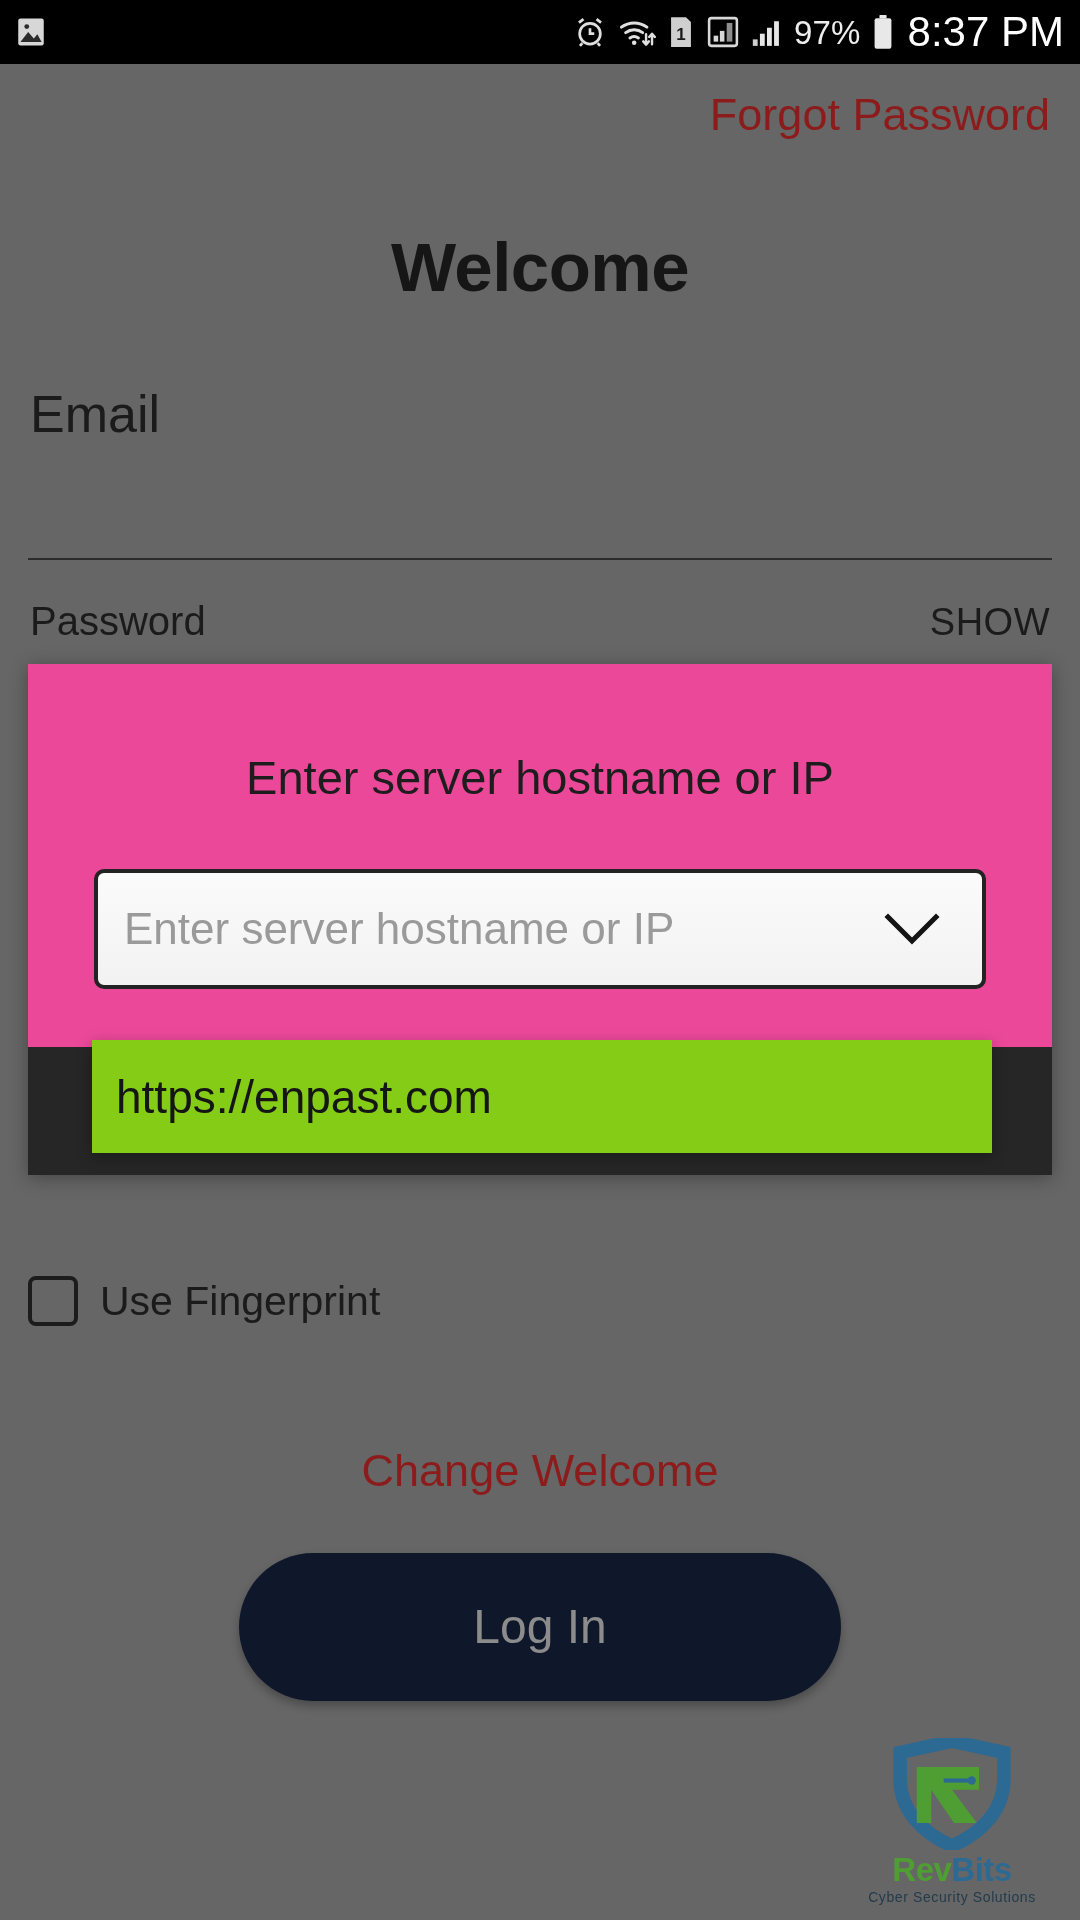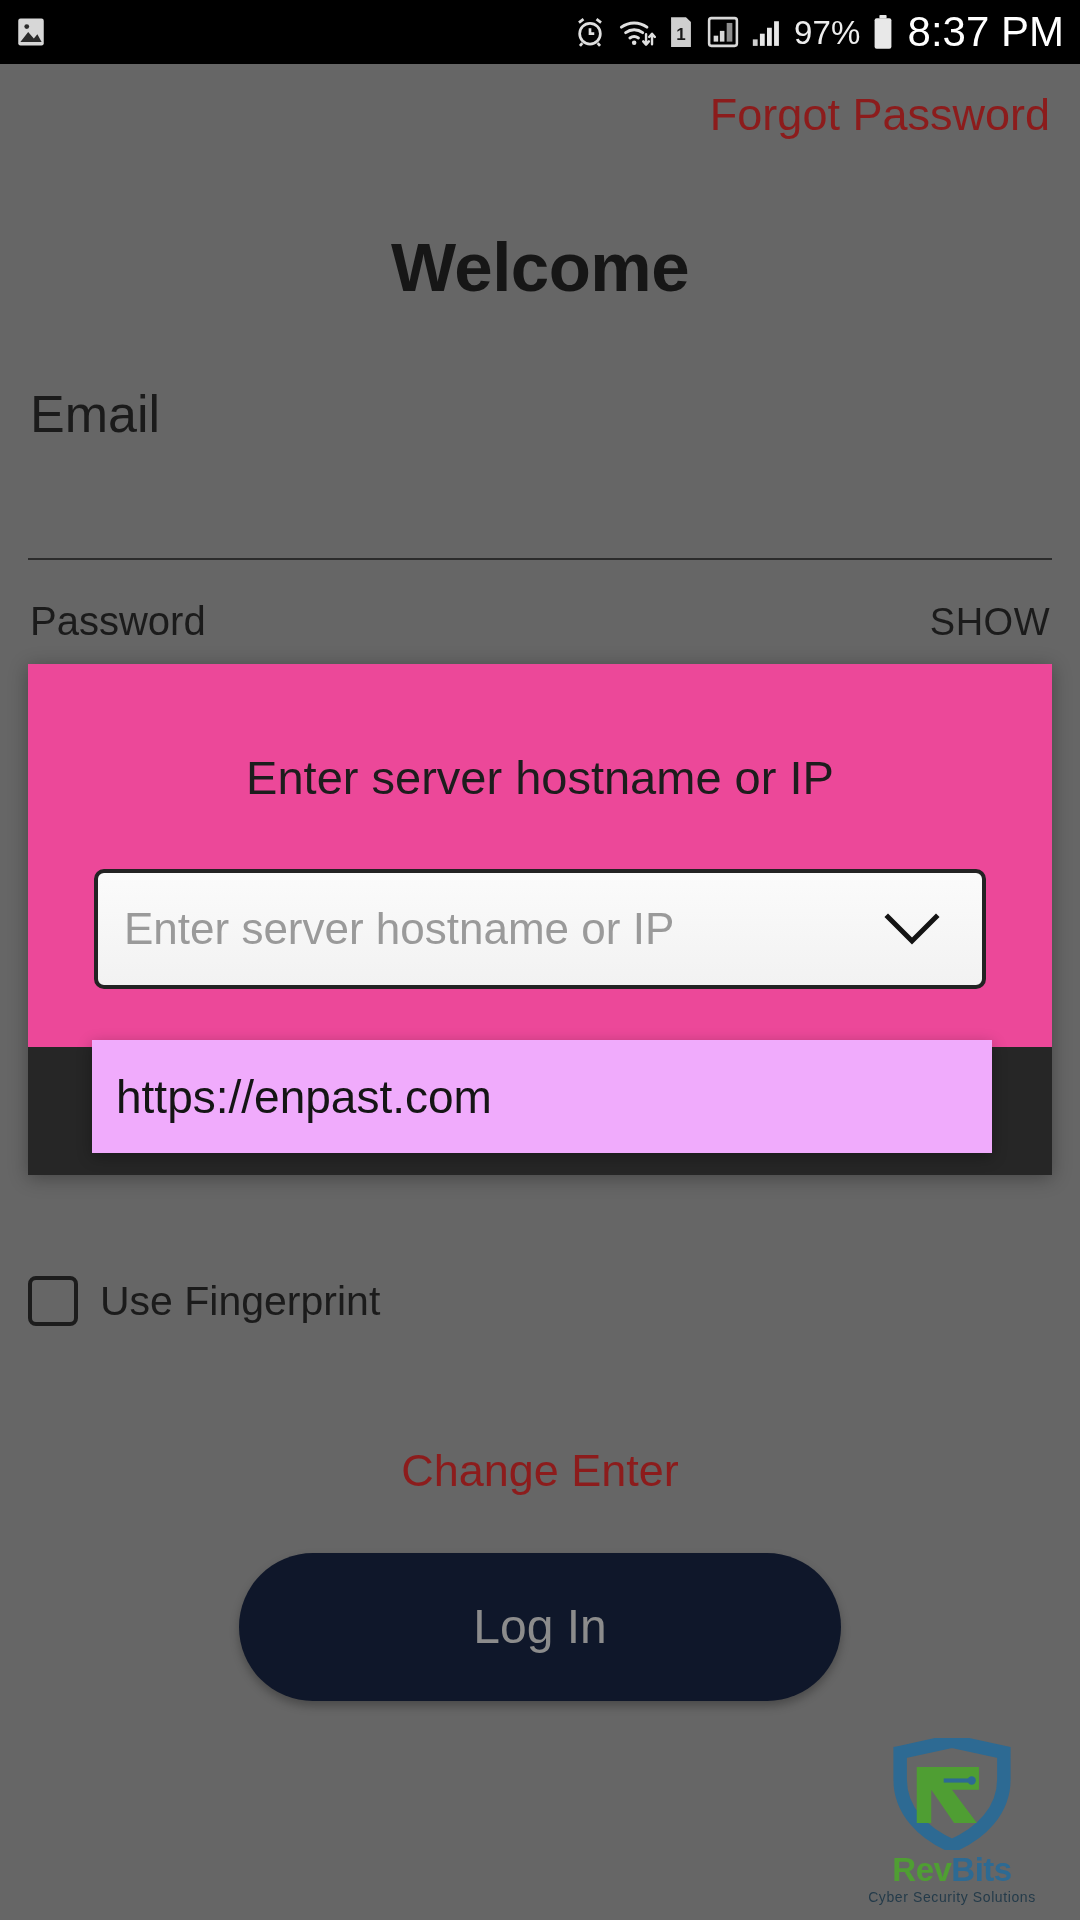--- a/index.html
+++ b/index.html
@@ -129,21 +129,21 @@
   }
   .ok-btn{
     background:transparent;border:none;cursor:pointer;
     font-size:50px;font-weight:bold;color:#b9b9b9;line-height:1;
     font-family:inherit;
   }
 
   
   .dropdown{
     position:absolute;left:92px;top:1040px;width:900px;
-    background:#f0abfc;
+    background:#84cc16;
     box-shadow:0 4px 14px rgba(0,0,0,.30);
     z-index:20;
   }
   .dropdown-item{
     height:113px;display:flex;align-items:center;
     padding-left:24px;font-size:46px;color:#151515;
     cursor:pointer;line-height:1;
   }
 </style>
 </head>
@@ -229,21 +229,21 @@
     <div class="divider"></div>
 
     <div class="field-pass-label">Password</div>
     <div class="show-toggle">SHOW</div>
 
     <div class="fp-row">
       <span class="checkbox"></span>
       <span class="fp-label">Use Fingerprint</span>
     </div>
 
-    <div class="change-server">Change Enter</div>
+    <div class="change-server">Change Welcome</div>
 
     <button class="login-btn">
       <span>Log In</span>
     </button>
 
     <div class="logo">
       <svg class="logo-mark" viewBox="0 0 120 108">
         <path d="M10 14 L60 3 L110 14 L110 40 C110 70 88 92 60 104 C32 92 10 70 10 40 Z" fill="none" stroke="#2d6a93" stroke-width="13"></path>
         <path d="M26 28 L86 28 L86 50 L60 50 L84 82 L62 82 L40 50 L40 82 L26 82 Z" fill="#4f9e33"></path>
         <path d="M52 41 H76" stroke="#2d6a93" stroke-width="4" fill="none"></path>

